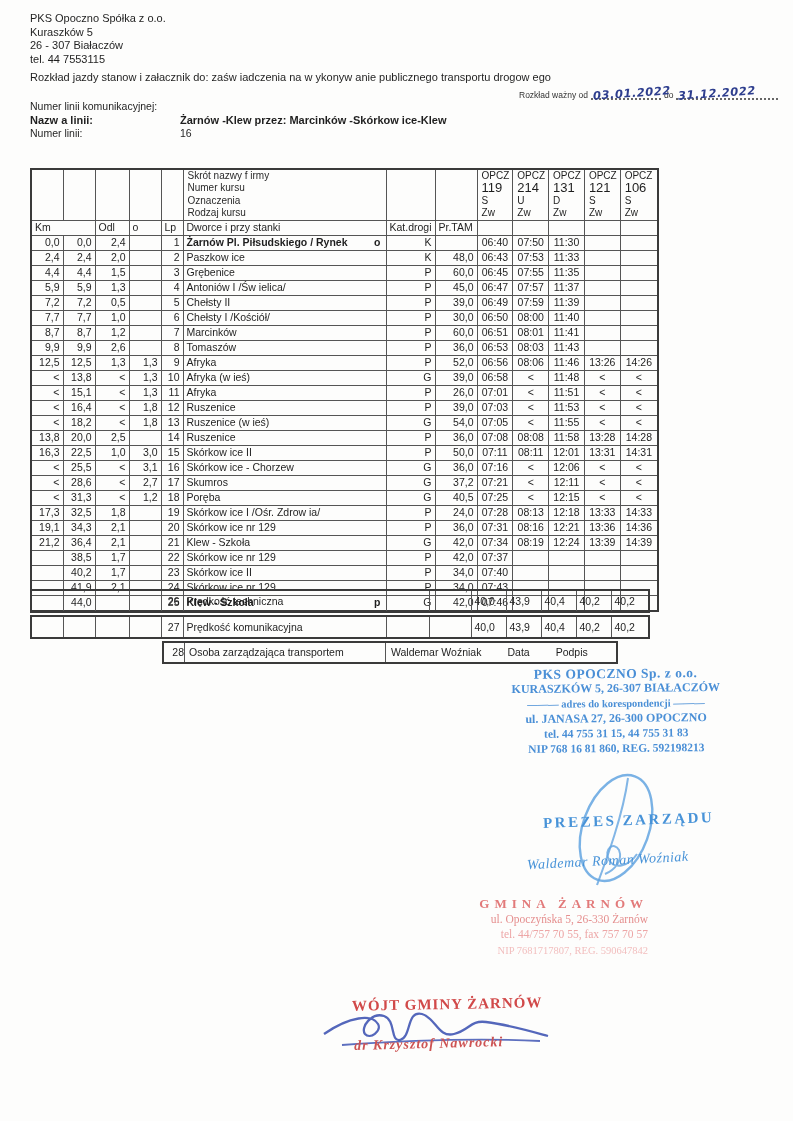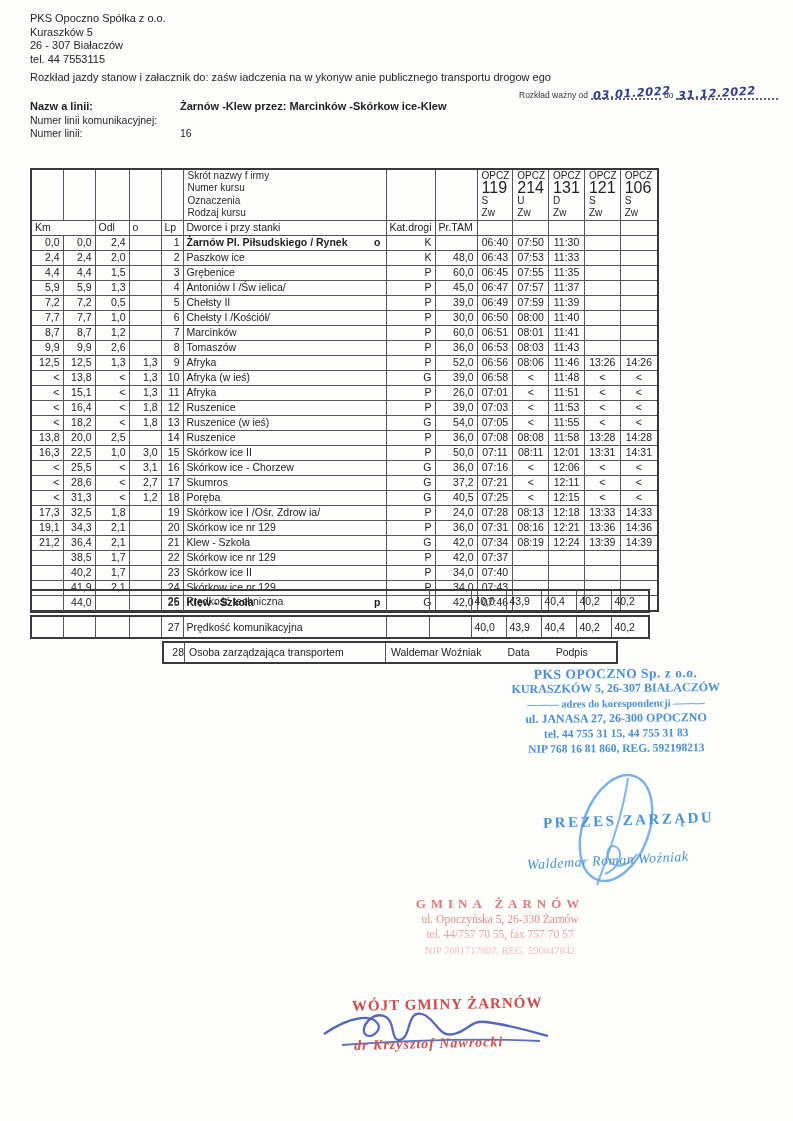--- a/index.html
+++ b/index.html
@@ -25,21 +25,21 @@
   table.tt td{border:1px solid #555;font-size:10.5px;line-height:1;padding:0 3px;overflow:hidden;white-space:nowrap;color:#1e1e1e;}
   .c-km1{width:32px}.c-km2{width:32px}.c-odl{width:34px}.c-o{width:32px}.c-lp{width:22px}
   .c-name{width:203px}.c-kat{width:43px}.c-pr{width:42px}.c-t{width:35px}.c-t5{width:38px}
   td.num,td.lp,td.kat{text-align:right;}
   td.time{text-align:center;}
   td.name{text-align:left;padding-left:4px;}
   .brow td{height:14px;}
   .hB td{height:14px;font-size:9.5px;text-align:left;padding-left:2px;color:#2a2a2a;}
   .meta-cell div{font-size:10px;line-height:12.4px;padding-left:1px;color:#2a2a2a;}
   td.course-cell div{font-size:10px;line-height:12.4px;padding-left:1px;}
-  td.course-cell .cl-kurs{font-size:16px;}
+  td.course-cell .cl-kurs{font-size:13px;}
   tr.bold td.name span{font-weight:bold;}
   td.name{display:table-cell;}
   td.name .sfx{float:right;font-weight:bold;padding-right:2px;}
   table.speed td{height:20px;}
   table.speed td.spd{text-align:left;}
   
   .mgr{position:absolute;left:162px;top:641px;display:flex;border:2px solid #3a3a3a;font-size:10.5px;color:#1e1e1e;}
   .mgr>div{height:19px;line-height:19px;}
   .mgr .m-lp{width:20px;text-align:right;border-right:1px solid #555;}
   .mgr .m-label{width:196px;padding-left:4px;border-right:1px solid #555;}
@@ -54,21 +54,21 @@
   .sl3{font-size:12px;}
   .sl4{font-size:11.5px;}
   .sl5{font-size:11.5px;}
   .prezes-title{position:absolute;left:543px;top:812px;font-family:"Liberation Serif",serif;font-size:15px;
         font-weight:600;letter-spacing:2.5px;color:#4893d8;transform:rotate(-2deg);}
   .prezes-name{position:absolute;left:527px;top:853px;font-family:"Liberation Serif",serif;font-style:italic;
         font-size:14px;color:#4893d8;transform:rotate(-3deg);letter-spacing:.5px;}
   .sig-oval{position:absolute;left:553px;top:770px;}
   .stamp-gm{position:absolute;left:352px;top:896px;width:296px;text-align:center;
             font-family:"Liberation Serif",serif;color:#e27a7a;}
-  .stamp-gm div{line-height:15.5px;}
+  .stamp-gm div{line-height:15.5px;text-align:right;}
   .gl0{font-size:13px;letter-spacing:5px;font-weight:bold;color:#e27a7a;}
   .gl1{font-size:11.5px;color:#e58f8f;}
   .gl2{font-size:11.5px;color:#eda6a6;}
   .gl3{font-size:10.5px;color:#f2bebe;}
   .wojt-title{position:absolute;left:352px;top:996px;font-family:"Liberation Serif",serif;font-size:15px;
         font-weight:bold;letter-spacing:1px;color:#d14949;transform:rotate(-1deg);}
   .wojt-name{position:absolute;left:354px;top:1036px;font-family:"Liberation Serif",serif;font-style:italic;
         font-size:14px;font-weight:600;letter-spacing:1px;color:#cd5353;transform:rotate(-1.5deg);}
   .sig-wojt{position:absolute;left:320px;top:1004px;}
 </style>
@@ -91,27 +91,27 @@
     <span class="dotline dl1">
       <i class="hand">03.01.2022</i>
     </span>
     <span>do</span>
     <span class="dotline dl2">
       <i class="hand">31.12.2022</i>
     </span>
   </div>
 
   <div class="line-info">
+    <div class="li-row">
+      <span class="li-label">Numer linii komunikacyjnej:</span>
+      <span class="li-value"></span>
+    </div>
     <div class="li-row b">
       <span class="li-label">Nazw a linii:</span>
       <span class="li-value">Żarnów -Klew  przez: Marcinków -Skórkow ice-Klew</span>
-    </div>
-    <div class="li-row">
-      <span class="li-label">Numer linii komunikacyjnej:</span>
-      <span class="li-value"></span>
     </div>
     <div class="li-row">
       <span class="li-label">Numer linii:</span>
       <span class="li-value">16</span>
     </div>
   </div>
 
   <table class="tt main">
     <colgroup>
       <col class="c-km1">

